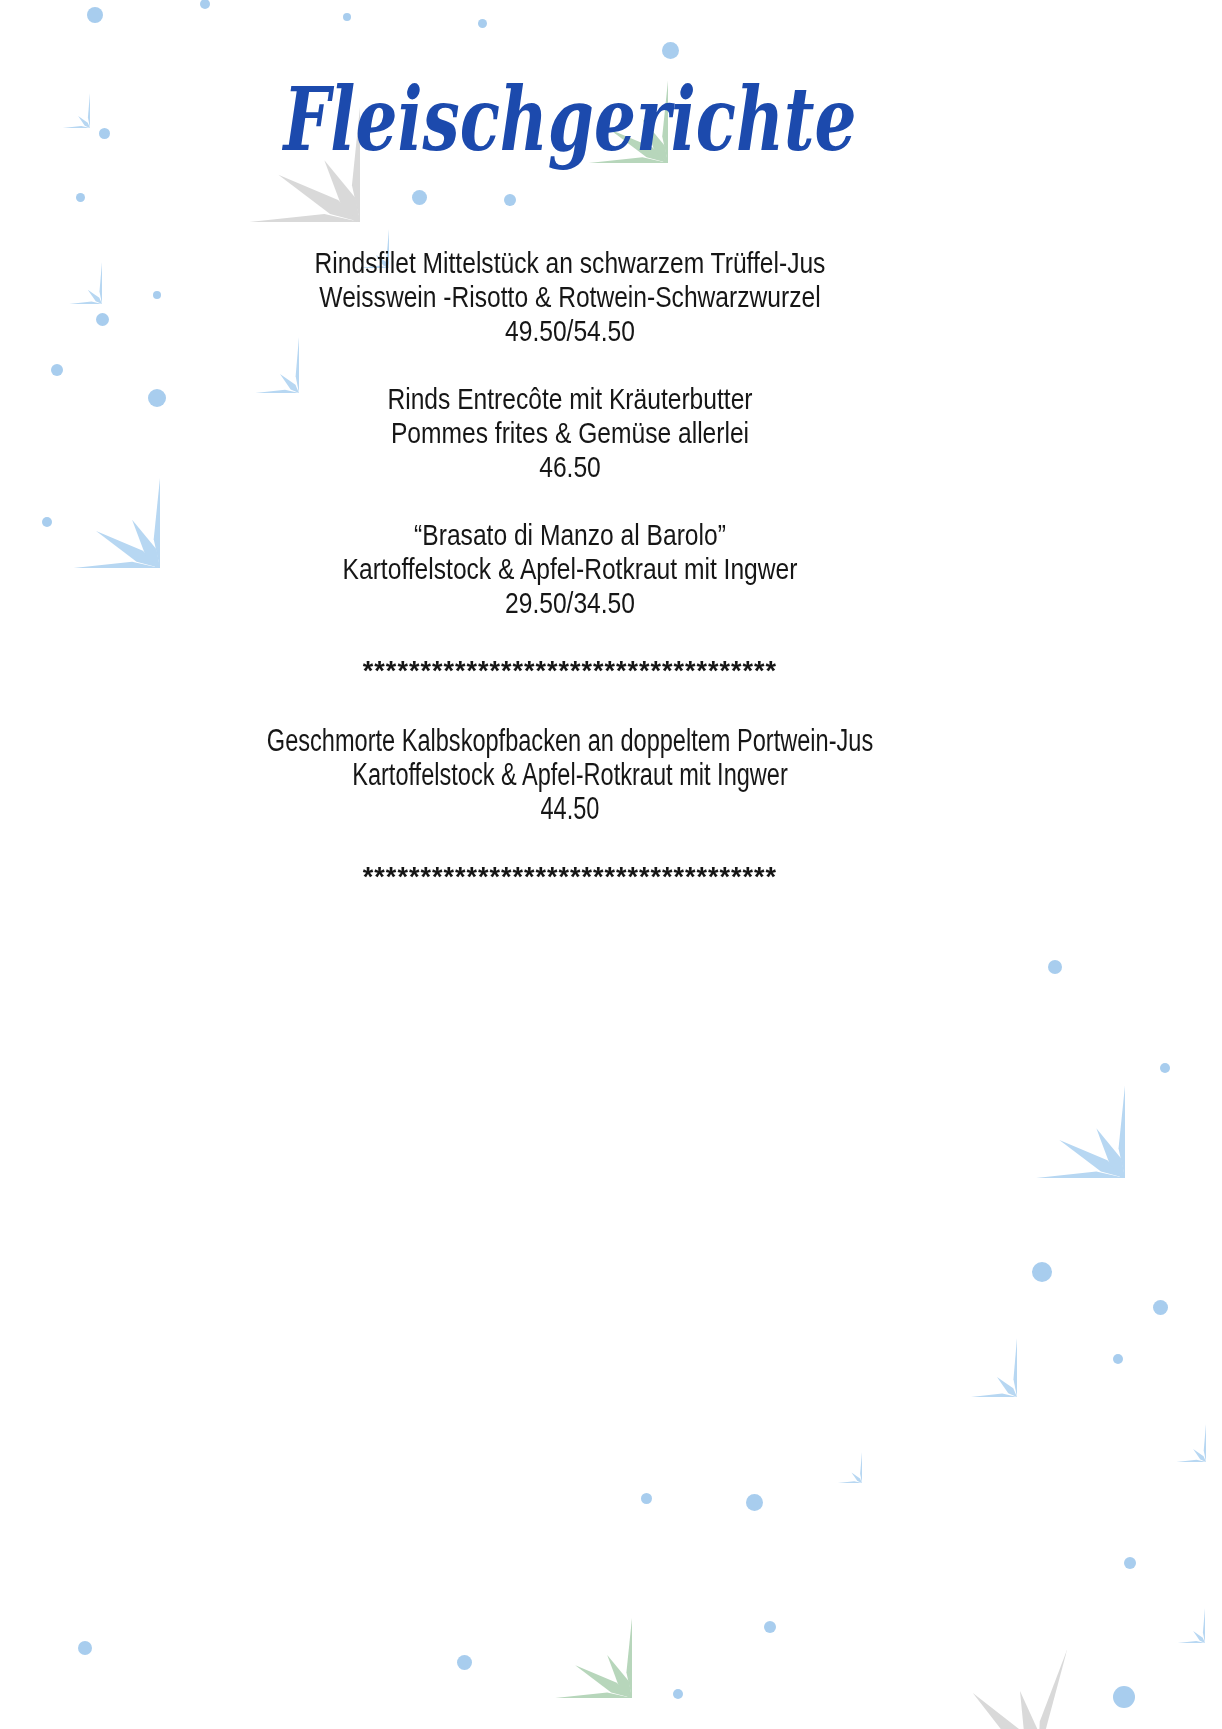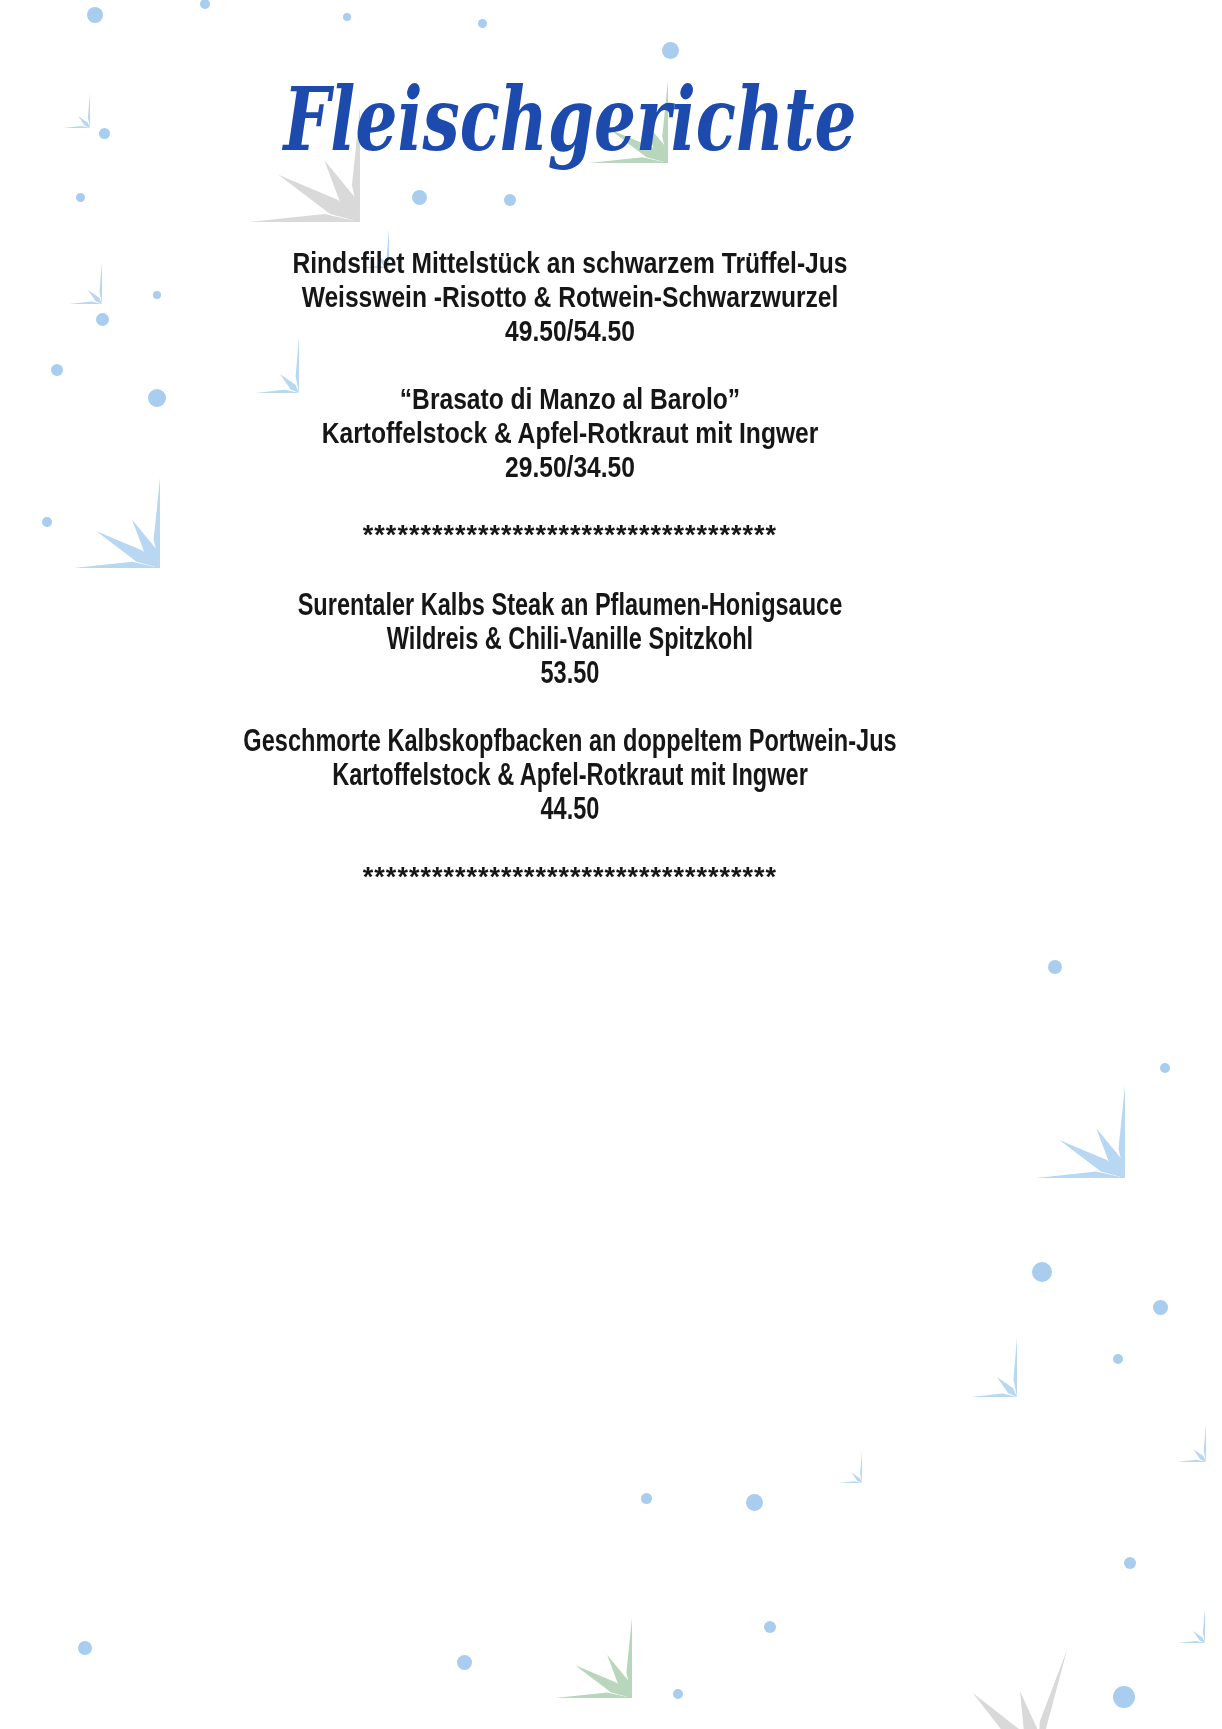--- a/index.html
+++ b/index.html
@@ -23,21 +23,21 @@
     text-align:center;color:var(--text,#161616);
   }
   .title{
     margin:64px 0 72px 0;
     font-family:"DejaVu Serif","Liberation Serif",serif;
     font-style:italic;font-weight:700;
     font-size:88px;line-height:1.25;
     color:var(--title_blue,#1c4aad);
     transform:scaleX(.75);
   }
-  .item{margin-bottom:34px;font-weight:700;}
+  .item{margin-bottom:34px;font-weight:400;}
   .item .line{line-height:34px;white-space:nowrap;}
   .reg  .line{font-size:30px;transform:scaleX(.82);}
   .cond .line{font-size:31px;transform:scaleX(.76);}
   .sep{
     font-weight:700;font-size:27px;line-height:34px;
     letter-spacing:1px;margin:30px 0 36px 0;white-space:nowrap;
   }
 </style>
 </head>
 <body>
@@ -153,35 +153,35 @@
   <div class="menu">
 
     <div class="title">Fleischgerichte</div>
 
     <div class="item reg">
       <div class="line">Rindsfilet Mittelstück an schwarzem Trüffel-Jus</div>
       <div class="line">Weisswein -Risotto &amp; Rotwein-Schwarzwurzel</div>
       <div class="line">49.50/54.50</div>
     </div>
 
+    <div class="item reg">
+      <div class="line">Rinds Entrecôte mit Kräuterbutter</div>
+      <div class="line">Pommes frites &amp; Gemüse allerlei</div>
+      <div class="line">46.50</div>
+    </div>
 
     <div class="item reg">
       <div class="line">“Brasato di Manzo al Barolo”</div>
       <div class="line">Kartoffelstock &amp; Apfel-Rotkraut mit Ingwer</div>
       <div class="line">29.50/34.50</div>
     </div>
 
     <div class="sep">************************************</div>
 
 
-    <div class="item cond">
-      <div class="line">Surentaler Kalbs Steak an Pflaumen-Honigsauce</div>
-      <div class="line">Wildreis &amp; Chili-Vanille Spitzkohl</div>
-      <div class="line">53.50</div>
-    </div>
 
     <div class="item cond">
       <div class="line">Geschmorte Kalbskopfbacken an doppeltem Portwein-Jus</div>
       <div class="line">Kartoffelstock &amp; Apfel-Rotkraut mit Ingwer</div>
       <div class="line">44.50</div>
     </div>
 
     <div class="sep">************************************</div>
 
 

